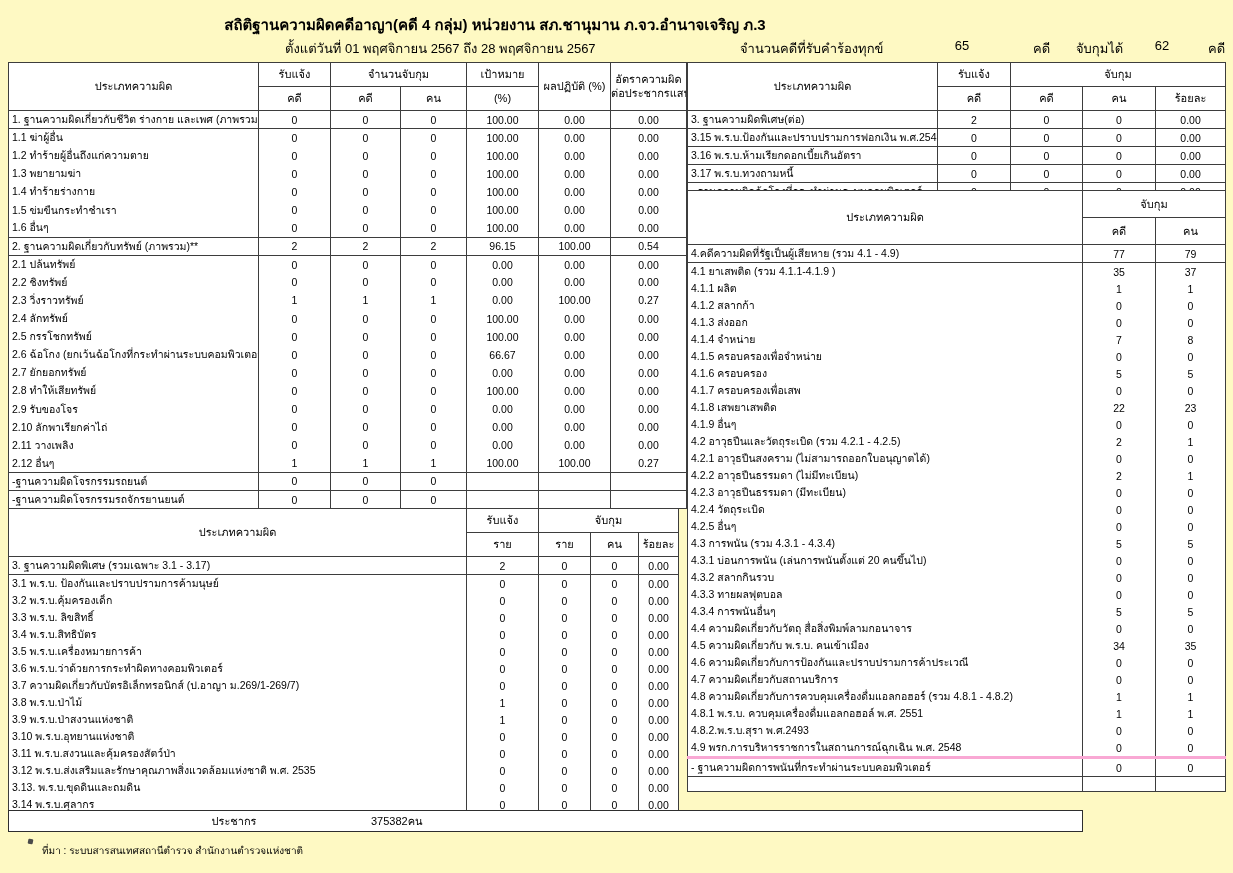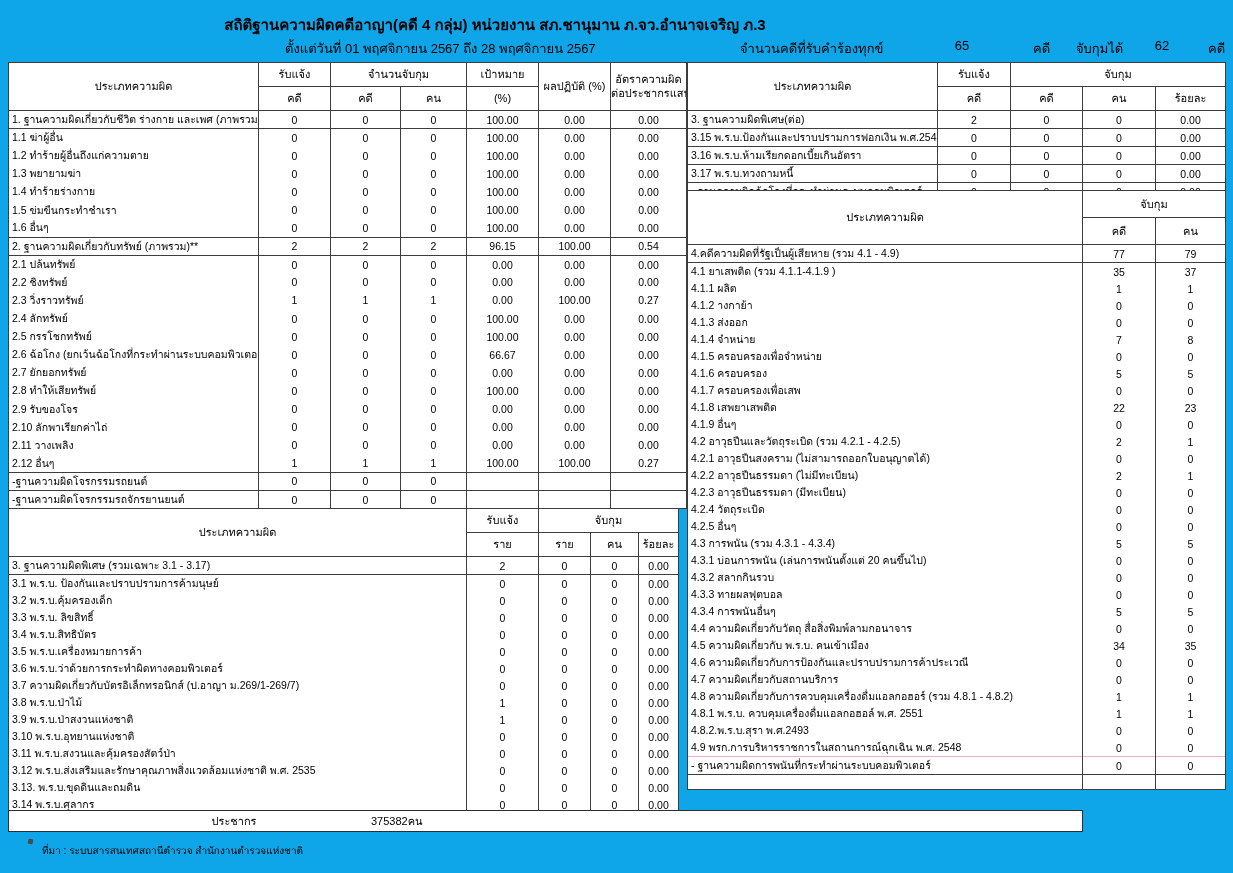--- a/index.html
+++ b/index.html
@@ -1,16 +1,16 @@
 <!DOCTYPE html>
 <html><head>
 <meta charset="utf-8">
 <style>
   html,body{margin:0;padding:0;background:#fff;}
-  .page{position:relative;width:1233px;height:873px;background:#0ea5e9;overflow:hidden;
+  .page{position:relative;width:1233px;height:873px;background:#fef9c3;overflow:hidden;
         font-family:"Liberation Sans","DejaVu Sans",sans-serif;color:#000;}
   .title{position:absolute;top:13px;left:0;width:990px;text-align:center;
          font-size:15px;font-weight:bold;white-space:nowrap;}
   .subheader{position:absolute;top:38px;left:0;width:1233px;height:20px;font-size:13px;}
   .subheader span{position:absolute;white-space:nowrap;}
   .sh-date{left:285px;}
   .sh-complaint-label{left:740px;}
   .sh-complaint-value{left:940px;width:44px;text-align:center;}
   .sh-complaint-unit{left:1033px;}
   .sh-arrest-label{left:1076px;}
@@ -18,21 +18,21 @@
   .sh-arrest-unit{left:1208px;}
 
   table{position:absolute;border-collapse:collapse;table-layout:fixed;background:#fff;
         border:1px solid #2e2e2e;}
   th,td{padding:0;margin:0;font-weight:normal;overflow:hidden;white-space:nowrap;
         vertical-align:middle;}
   thead th{border:1px solid #3d3d3d;font-size:11px;text-align:center;line-height:1.15;}
   tbody td{border-left:1px solid #3d3d3d;border-right:1px solid #3d3d3d;}
   td.lbl{font-size:10.5px;text-align:left;padding-left:3px;}
   td.num{font-size:10.5px;text-align:center;}
-  tr.bt td{border-top:1px solid #f9a8d4;}
+  tr.bt td{border-top:3px solid #f9a8d4;}
   tr.bb td{border-bottom:1px solid #3d3d3d;}
 
   #lt{left:8px;top:62px;width:678px;}
   #lt thead tr{height:24px;}
   #lt tbody tr{height:18.1px;}
   #lb{left:8px;top:508px;width:670px;}
   #lb thead tr{height:24px;}
   #lb tbody tr{height:16.9px;}
   #rt{left:687px;top:62px;width:538px;}
   #rt thead tr{height:24px;}
@@ -518,21 +518,21 @@
           <td class="lbl">4.1 ยาเสพติด (รวม 4.1.1-4.1.9 )</td>
           <td class="num">35</td>
           <td class="num">37</td>
         </tr>
         <tr>
           <td class="lbl">4.1.1 ผลิต</td>
           <td class="num">1</td>
           <td class="num">1</td>
         </tr>
         <tr>
-          <td class="lbl">4.1.2 างกาย้า</td>
+          <td class="lbl">4.1.2 สลากก้า</td>
           <td class="num">0</td>
           <td class="num">0</td>
         </tr>
         <tr>
           <td class="lbl">4.1.3 ส่งออก</td>
           <td class="num">0</td>
           <td class="num">0</td>
         </tr>
         <tr>
           <td class="lbl">4.1.4 จำหน่าย</td>

